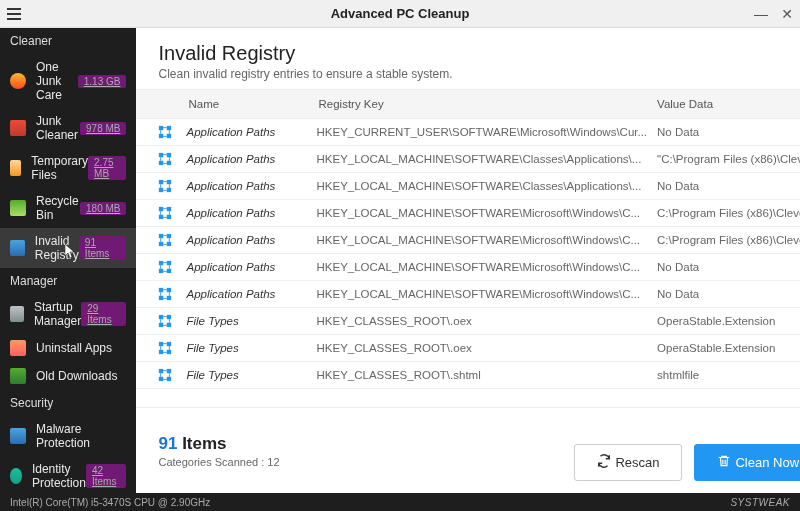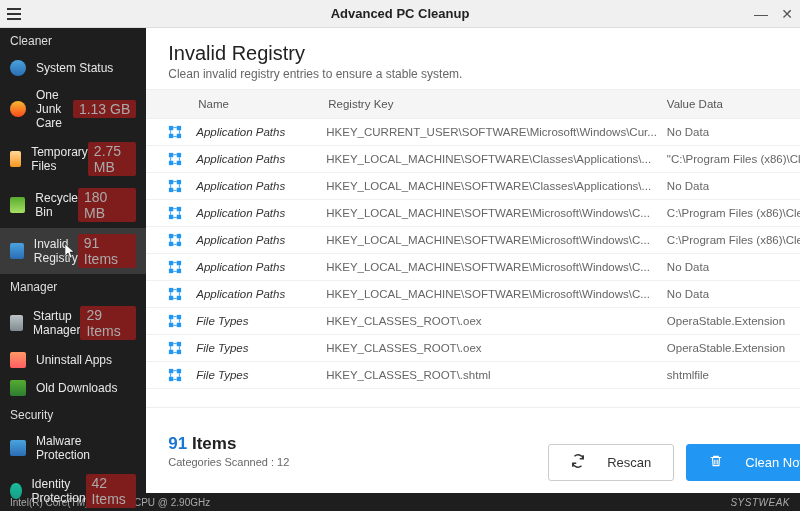--- a/index.html
+++ b/index.html
@@ -13,21 +13,21 @@
     .winbtn { width: 26px; height: 28px; display: flex; align-items: center; justify-content: center; color: #555; cursor: pointer; font-size: 14px; }
     
     .app { display: flex; height: calc(100% - 28px - 18px); }
     
     .sidebar { width: 200px; background: #1e1e1e; color: #ccc; display: flex; flex-direction: column; font-size: 12px; justify-content: space-between; }
     .section-header { padding: 6px 10px; color: #ddd; font-size: 12px; }
     .nav-item { display: flex; align-items: center; padding: 6px 10px; cursor: pointer; position: relative; }
     .nav-item.active { background: #3a3a3a; color: #fff; }
     .nav-ico { width: 16px; height: 16px; margin-right: 10px; display: inline-block; border-radius: 2px; }
     .nav-label { flex: 1; color: #e8e8e8; }
-    .nav-badge { background: #7f1d1d; color: #aaa; font-size: 14px; padding: 1px 6px; border-radius: 2px; }
+    .nav-badge { background: #701a75; color: #aaa; font-size: 10px; padding: 1px 6px; border-radius: 2px; text-decoration: underline; }
     .cursor { position: absolute; left: 65px; top: 16px; color: #fff; font-size: 12px; }
     
     .main { flex: 1; background: #fff; display: flex; flex-direction: column; }
     .main-header { padding: 14px 22px 8px; }
     .main-title { font-size: 20px; font-weight: 400; color: #222; }
     .main-sub { font-size: 12px; color: #666; margin-top: 2px; }
     
     .table-head { display: flex; background: #f5f5f5; color: #555; font-size: 11.5px; padding: 8px 22px; border-top: 1px solid #eee; border-bottom: 1px solid #eee; }
     .col-chk { width: 30px; }
     .col-name { width: 130px; }
@@ -40,21 +40,21 @@
     .reg-ico svg { display: block; }
     .row .col-name { color: #333; font-style: italic; }
     .row .col-key { color: #666; white-space: nowrap; overflow: hidden; text-overflow: ellipsis; }
     .row .col-val { color: #666; white-space: nowrap; overflow: hidden; text-overflow: ellipsis; }
     
     .footer { display: flex; align-items: center; padding: 12px 22px; border-top: 1px solid #eee; }
     .count-block .count-line { font-size: 17px; font-weight: 600; color: #222; }
     .count-block .count-line .num { color: #1976d2; }
     .count-block .cat-line { font-size: 11px; color: #666; margin-top: 2px; }
     .footer-btns { margin-left: auto; display: flex; gap: 12px; }
-    .btn { padding: 9px 22px; border-radius: 3px; font-size: 13px; cursor: pointer; display: flex; align-items: center; gap: 22px; margin-top: 24px; }
+    .btn { padding: 9px 22px; border-radius: 3px; font-size: 13px; cursor: pointer; display: flex; align-items: center; gap: 4px; margin-top: 24px; }
     .btn-rescan { background: #fff; border: 1px solid #ccc; color: #333; }
     .btn-clean { background: #2196f3; border: 1px solid #2196f3; color: #fff; }
     
     .statusbar { height: 18px; background: #1e1e1e; color: #aaa; font-size: 10px; display: flex; align-items: center; padding: 0 10px; justify-content: space-between; }
     .brand { font-style: italic; letter-spacing: 0.5px; }
     
     
     .ic-status { background: linear-gradient(#4aa3df,#2a6db3); border-radius: 50%; }
     .ic-oneclick { background: linear-gradient(#f7b733,#fc4a1a); border-radius: 50%; }
     .ic-junk { background: linear-gradient(#e74c3c,#c0392b); }
@@ -81,27 +81,28 @@
     <div class="winbtn">—</div>
     <div class="winbtn">✕</div>
   </div>
 </div>
 
 <div class="app">
   <div class="sidebar">
     <div class="section-header">Cleaner</div>
 
     <div class="nav-item">
-      <span class="nav-ico ic-status"></span>
-      <span class="nav-label">System Status</span>
-    </div>
-    <div class="nav-item">
       <span class="nav-ico ic-oneclick"></span>
       <span class="nav-label">One Junk Care</span>
       <span class="nav-badge">1.13 GB</span>
+    </div>
+    <div class="nav-item">
+      <span class="nav-ico ic-junk"></span>
+      <span class="nav-label">Junk Cleaner</span>
+      <span class="nav-badge">978 MB</span>
     </div>
     <div class="nav-item">
       <span class="nav-ico ic-temp"></span>
       <span class="nav-label">Temporary Files</span>
       <span class="nav-badge">2.75 MB</span>
     </div>
     <div class="nav-item">
       <span class="nav-ico ic-recycle"></span>
       <span class="nav-label">Recycle Bin</span>
       <span class="nav-badge">180 MB</span>

